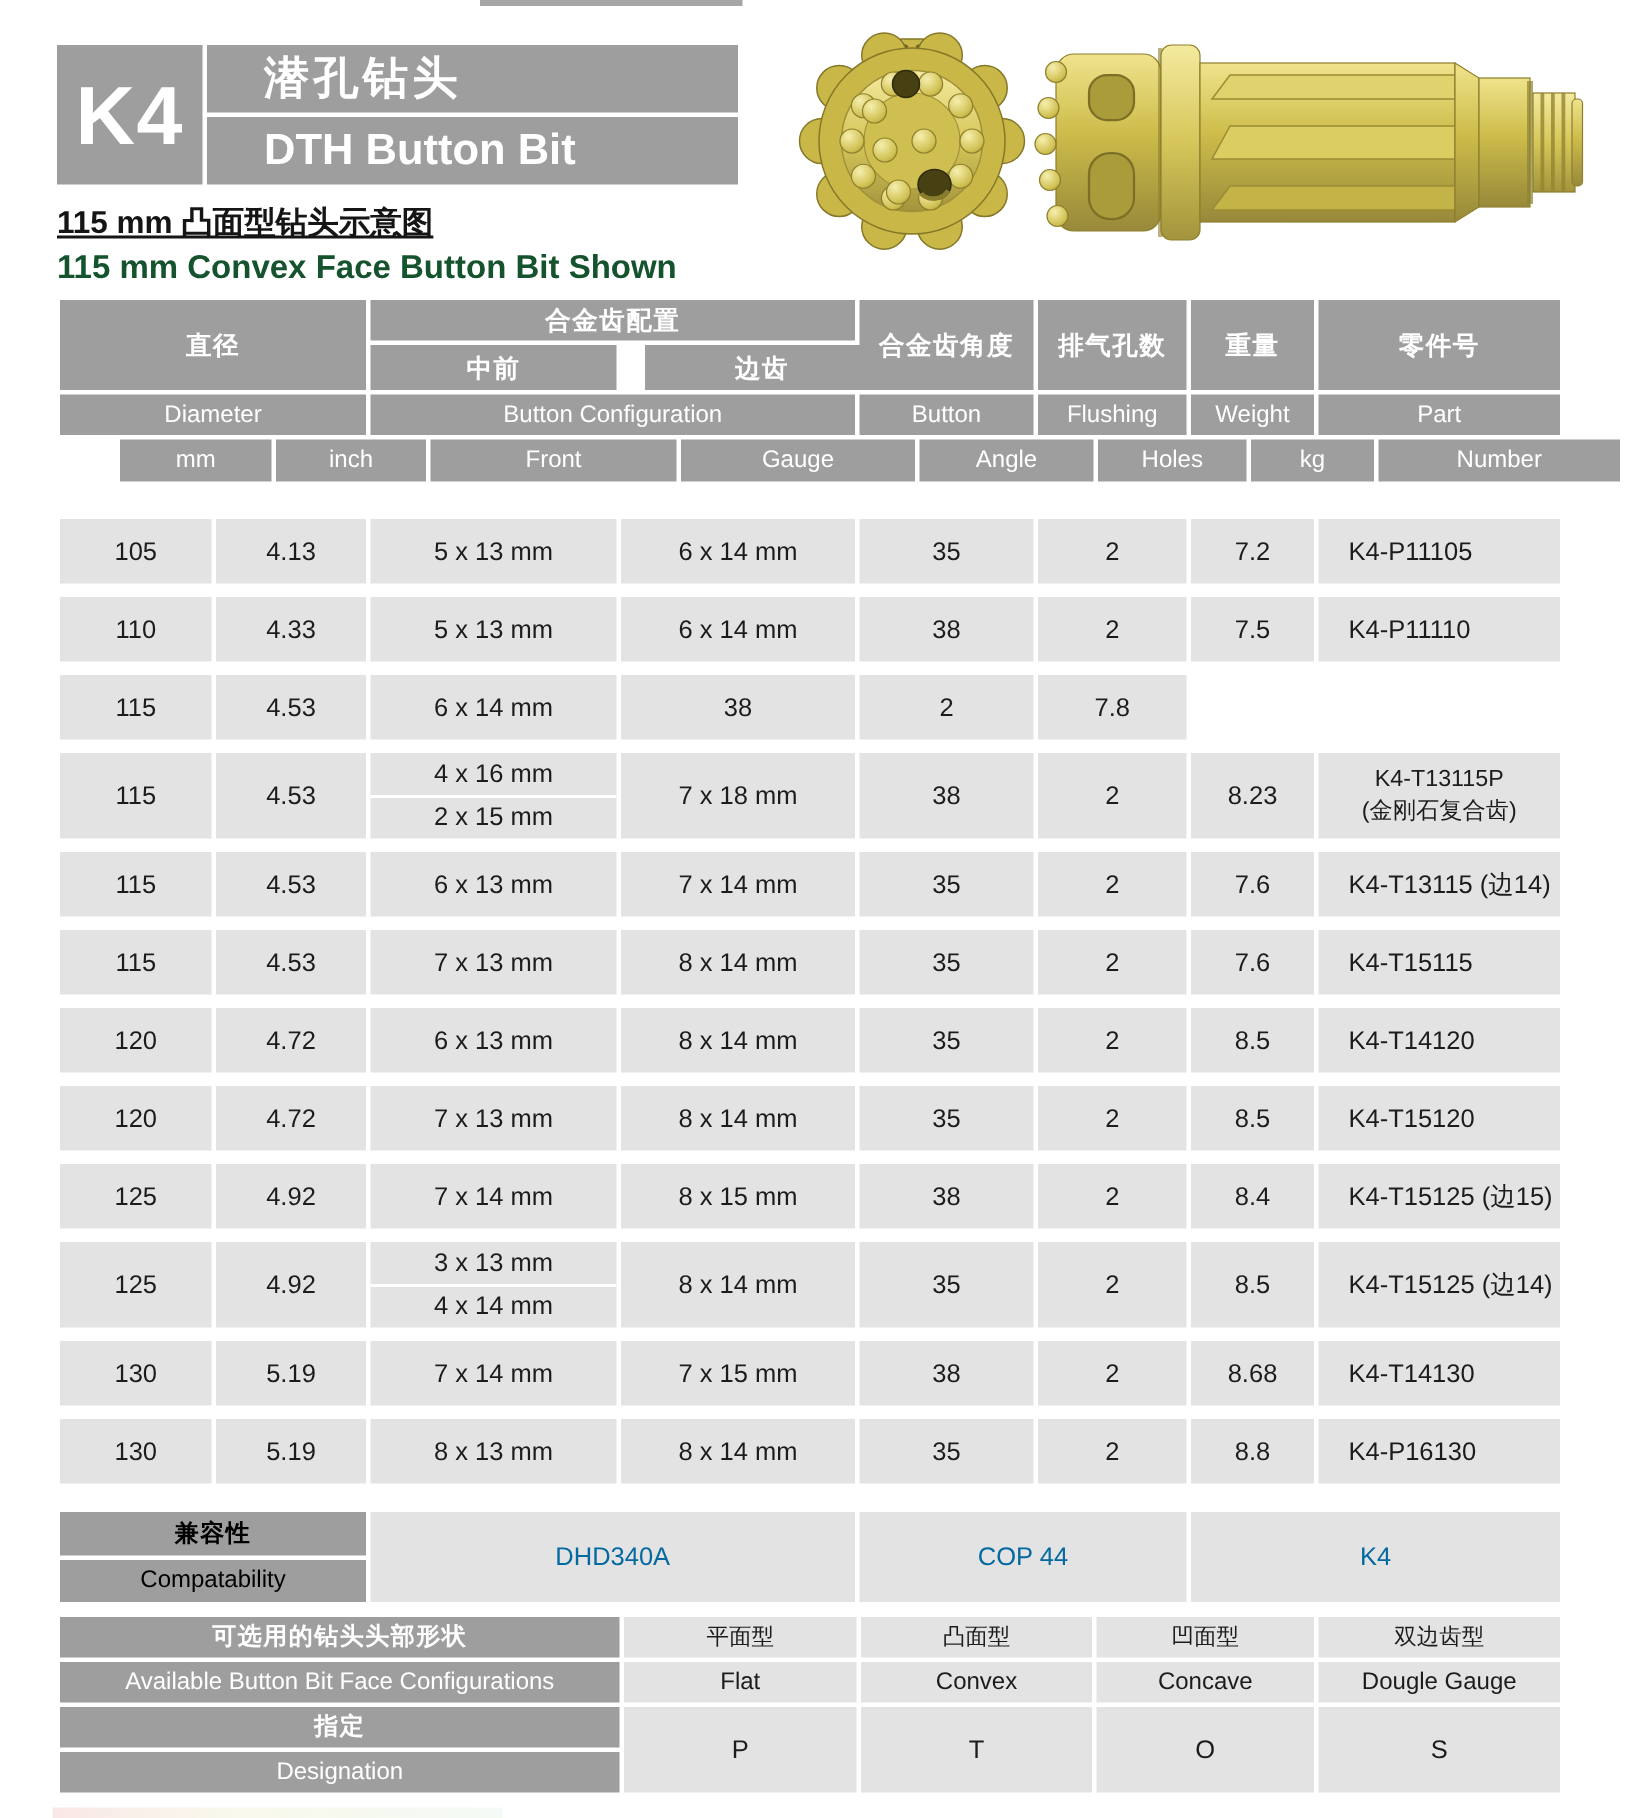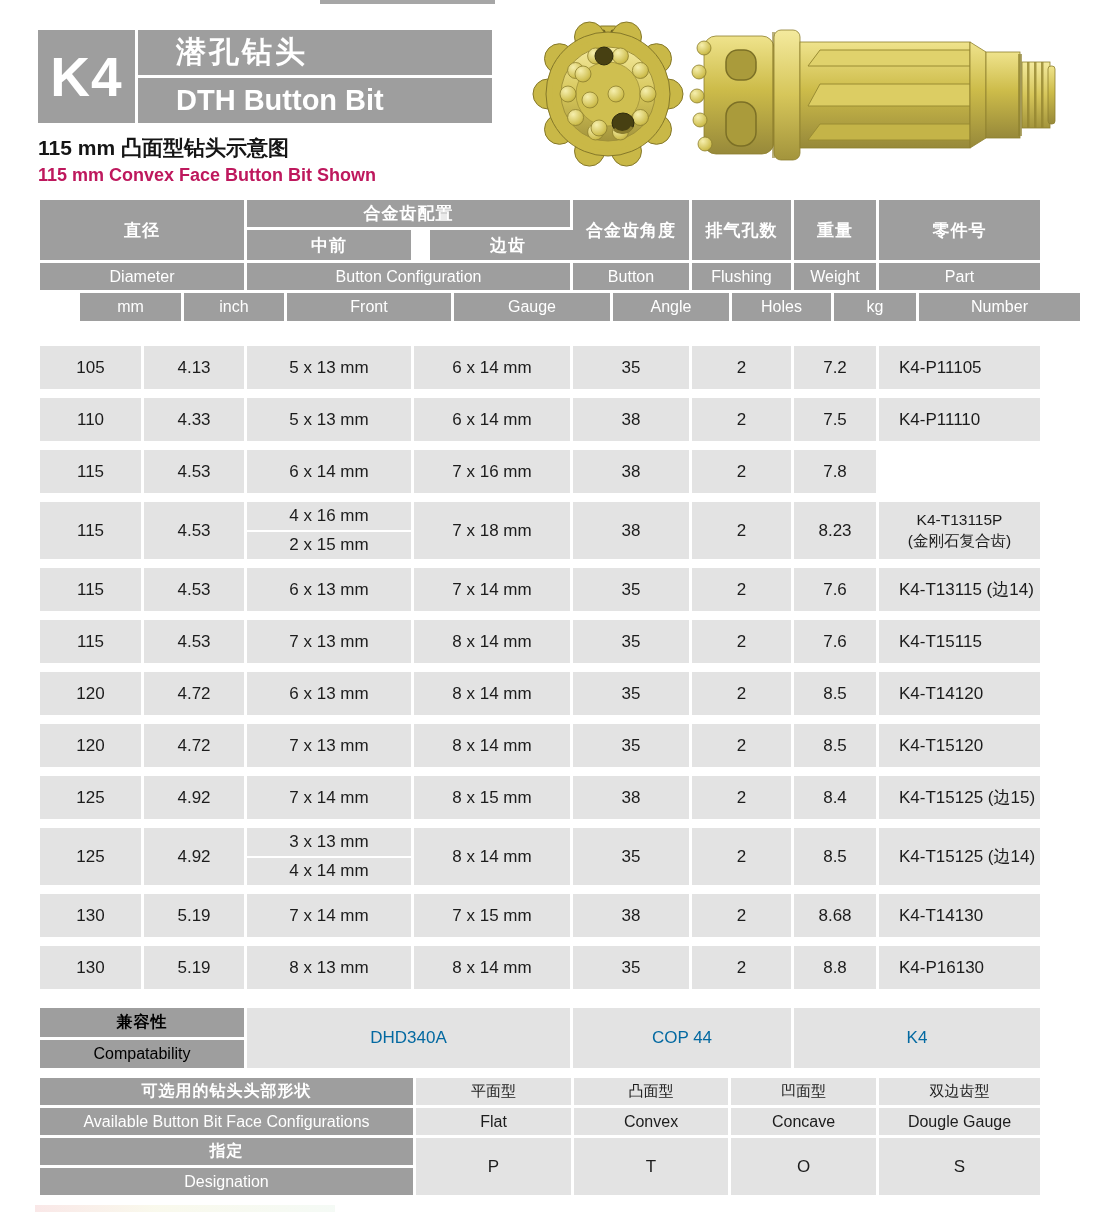--- a/index.html
+++ b/index.html
@@ -16,22 +16,22 @@
   .k4-box { position:absolute; left:38px; top:30px; width:97px; height:93px; background:#9e9e9e;
     color:#fff; display:flex; align-items:center; justify-content:center;
     font-size:55px; font-weight:bold; letter-spacing:1px; }
   .title-banner { position:absolute; left:138px; top:30px; width:354px; height:93px;
     display:flex; flex-direction:column; gap:3px; }
   .title-row { flex:1; background:#9e9e9e; color:#fff; display:flex; align-items:center;
     padding-left:38px; font-weight:bold; }
   .title-zh { font-size:30px; letter-spacing:3px; }
   .title-en { font-size:29px; }
 
-  .subtitle-zh { position:absolute; left:38px; top:134px; font-size:21px; font-weight:bold; color:#151515; }
-  .subtitle-en { position:absolute; left:38px; top:165px; font-size:18px; font-weight:600; color:#be185d; }
+  .subtitle-zh { position:absolute; left:38px; top:134px; font-size:21px; font-weight:bold; color:#151515;text-decoration:underline; }
+  .subtitle-en { position:absolute; left:38px; top:165px; font-size:22px; font-weight:600; color:#14532d; }
 
   .bits { position:absolute; left:520px; top:10px; width:540px; height:170px; }
 
   
   .spec { position:absolute; left:40px; top:200px; width:1000px; }
   .hband1 { display:grid; grid-template-columns:204px 323px 116px 99px 82px 161px; gap:3px; height:60px; }
   .hband2 { display:grid; grid-template-columns:204px 323px 116px 99px 82px 161px; gap:3px; height:27px; margin-top:3px; }
   .hband3 { display:grid; grid-template-columns:101px 100px 164px 156px 116px 99px 82px 161px; gap:3px; height:28px; margin-top:3px; margin-bottom:25px;padding-left:40px; }
   .hc { background:#9e9e9e; color:#fff; display:flex; align-items:center; justify-content:center; text-align:center; }
   .h-zh { font-size:17px; font-weight:bold; letter-spacing:1px; }
@@ -230,21 +230,20 @@
       <div class="dc">38</div>
       <div class="dc">2</div>
       <div class="dc">7.5</div>
       <div class="dc part">K4-P11110</div>
     </div>
 
     <div class="row">
       <div class="dc">115</div>
       <div class="dc">4.53</div>
       <div class="dc">6 x 14 mm</div>
-      <div class="dc">7 x 16 mm</div>
       <div class="dc">38</div>
       <div class="dc">2</div>
       <div class="dc">7.8</div>
     </div>
 
     <div class="row tall">
       <div class="dc">115</div>
       <div class="dc">4.53</div>
       <div class="dc front-split">
         <div class="half">4 x 16 mm</div>

